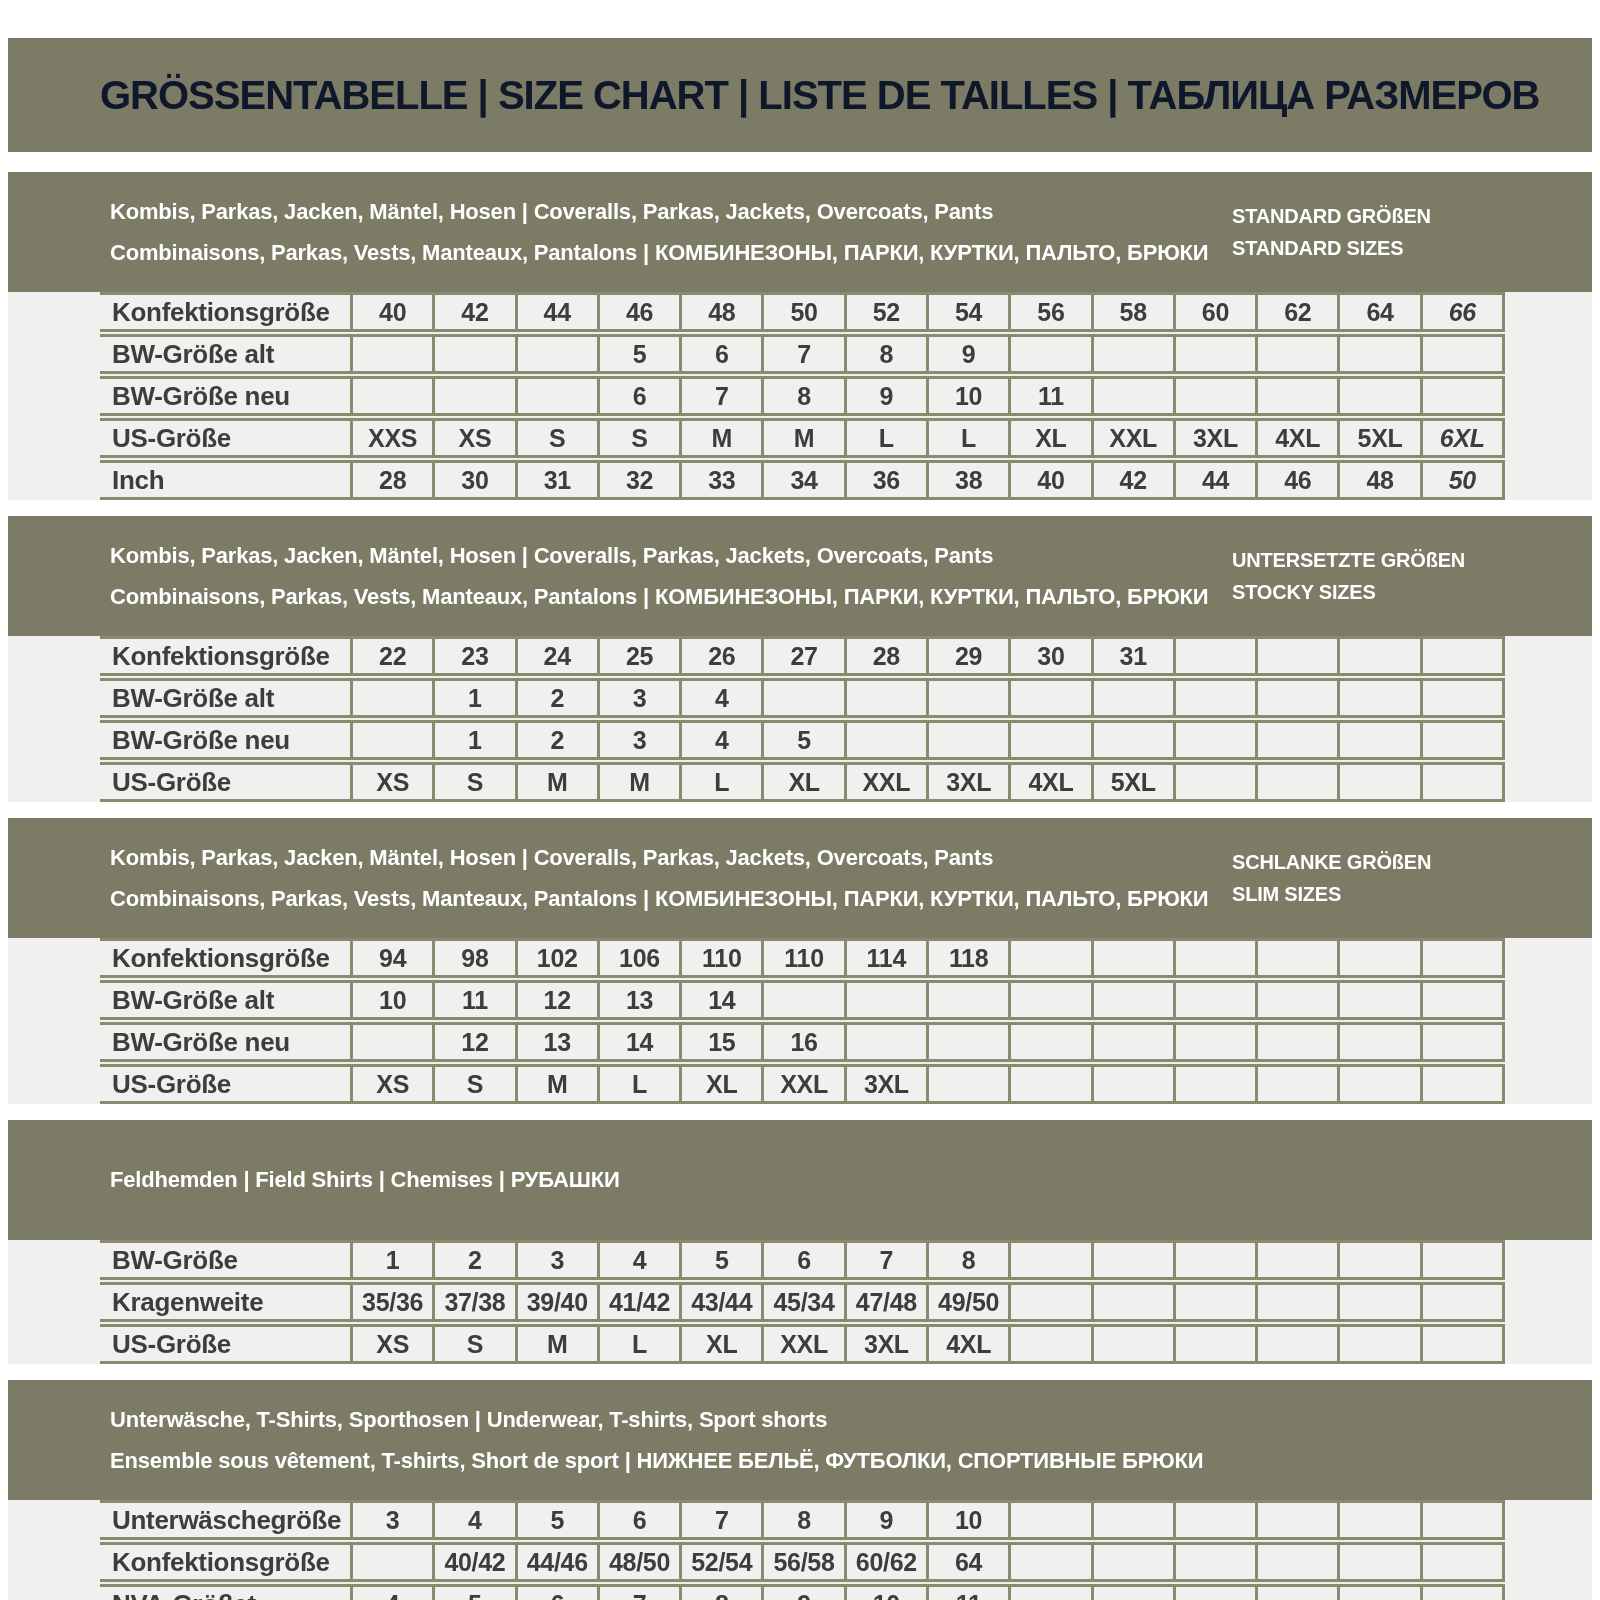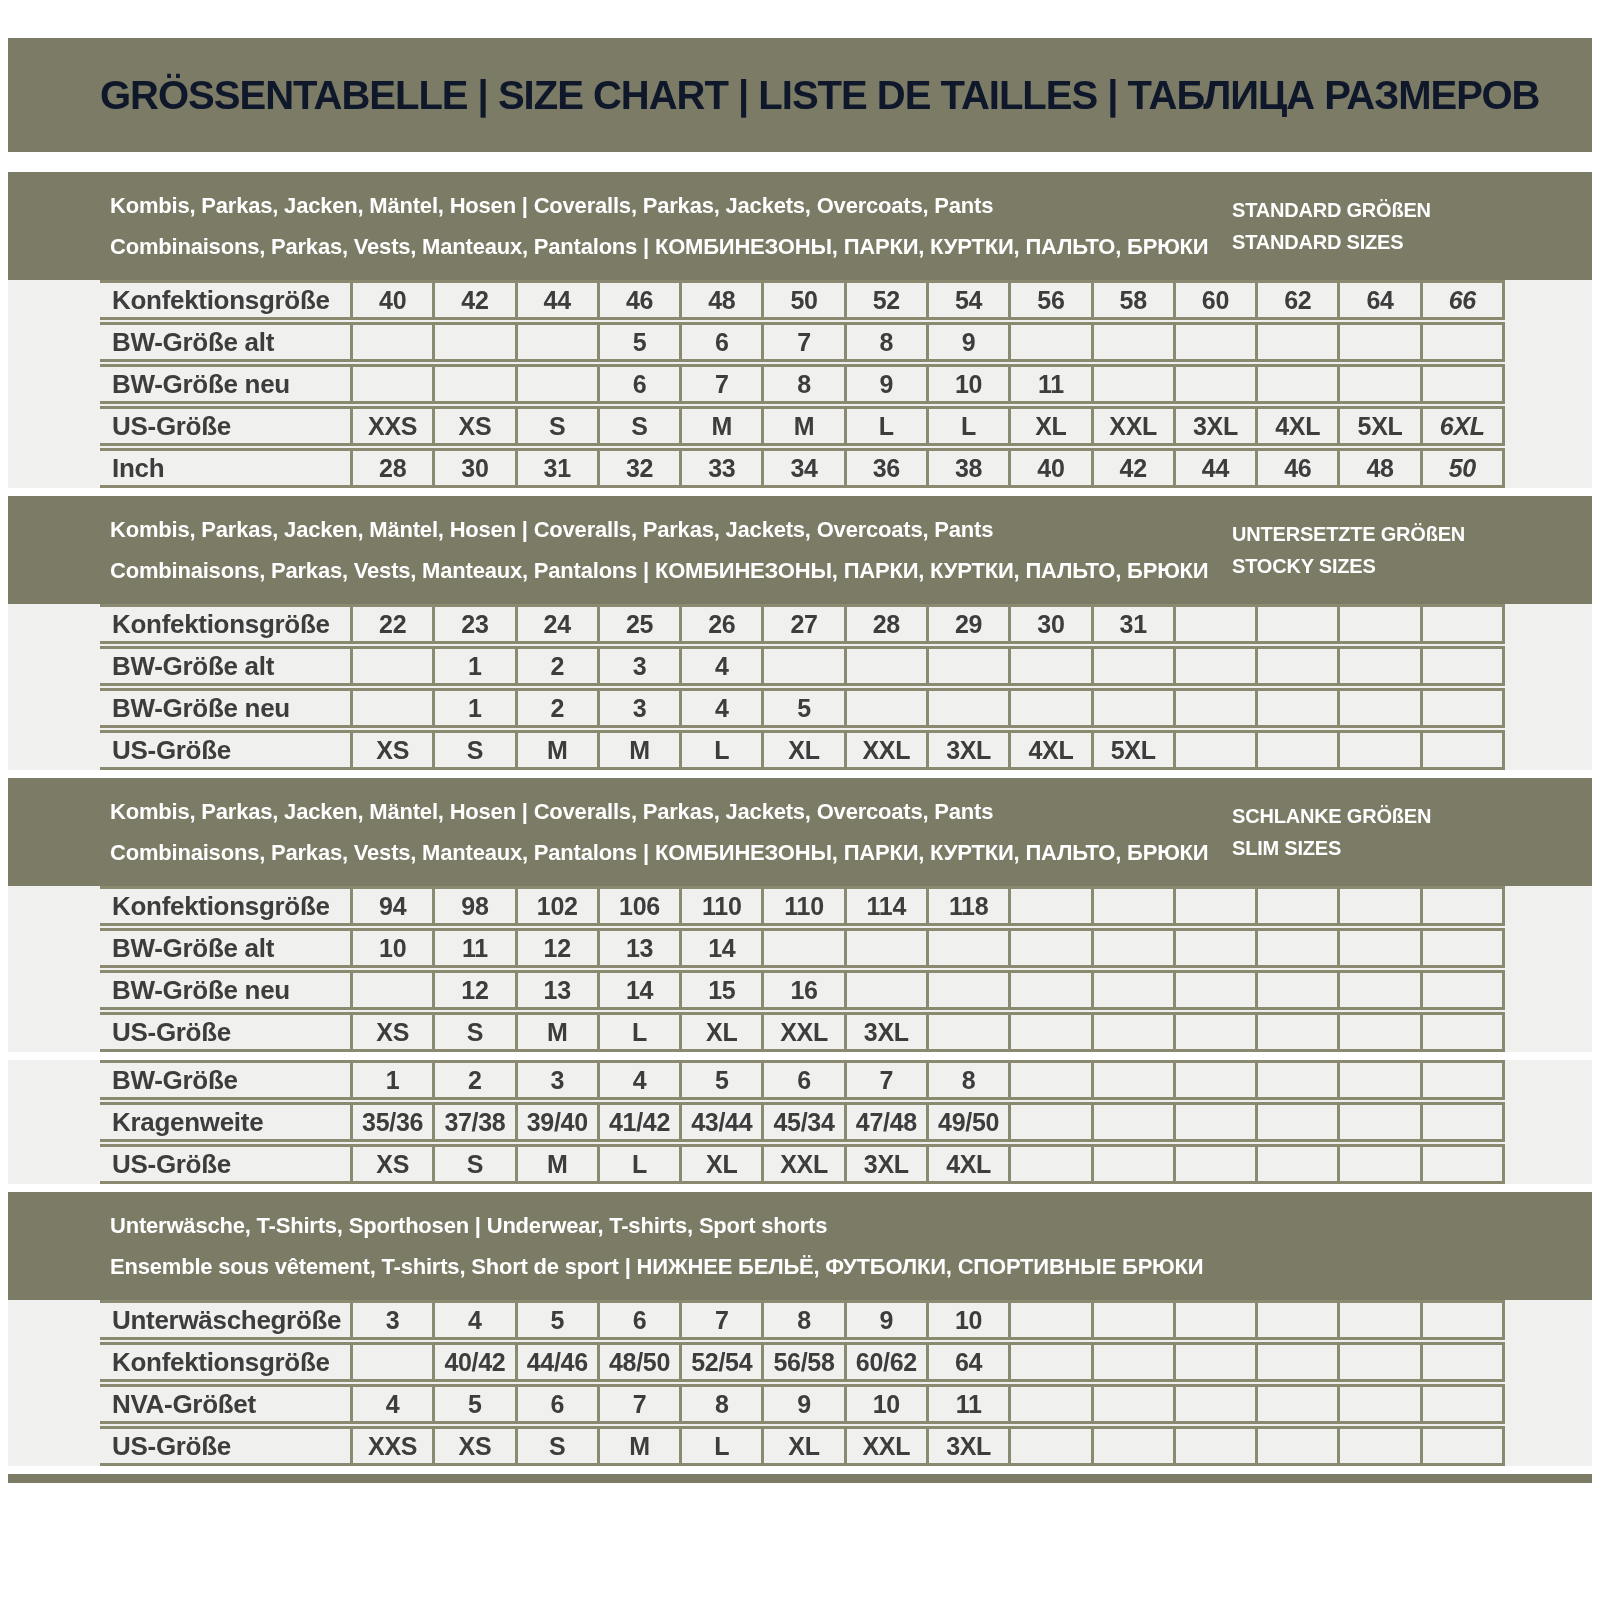--- a/index.html
+++ b/index.html
@@ -18,21 +18,21 @@
     color: #0f172a;
     display: flex;
     align-items: center;
     padding-left: 92px;
     font-size: 40px;
     font-weight: bold;
     letter-spacing: -1px;
     margin-bottom: 20px;
   }
   .band {
-    height: 108px;
+    height: 120px;
     background: #7b7b66;
     color: #ffffff;
     position: relative;
     display: flex;
     flex-direction: column;
     justify-content: center;
     gap: 15px;
     padding-left: 102px;
     box-sizing: border-box;
   }
@@ -57,21 +57,21 @@
     letter-spacing: -0.2px;
   }
   .table-area {
     background: #f0f0ee;
   }
   .grid {
     width: 1405px;
     margin-left: 92px;
   }
   .trow { display: flex; margin-bottom: 2px; }
-  .trow:last-child { margin-bottom: 8px; }
+  .trow:last-child { margin-bottom: 16px; justify-content: center; }
   .cell {
     box-sizing: border-box;
     height: 40px;
     line-height: 34px;
     background: #f0f0ee;
     border-top: 3px solid #8a8a71;
     border-bottom: 3px solid #8a8a71;
     color: #3d3d3d;
     font-weight: bold;
     letter-spacing: -0.3px;
@@ -360,20 +360,24 @@
           <div class="cell value-cell"></div>
           <div class="cell value-cell"></div>
           <div class="cell value-cell"></div>
           <div class="cell value-cell last"></div>
         </div>
       </div>
   </div>
 </section>
 
 <section>
+  <div class="band">
+    <div class="band-line">Feldhemden | Field Shirts | Chemises | РУБАШКИ</div>
+
+  </div>
   <div class="table-area">
     <div class="grid">
         <div class="trow">
           <div class="cell label-cell">BW-Größe</div>
           <div class="cell value-cell">1</div>
           <div class="cell value-cell">2</div>
           <div class="cell value-cell">3</div>
           <div class="cell value-cell">4</div>
           <div class="cell value-cell">5</div>
           <div class="cell value-cell">6</div>

